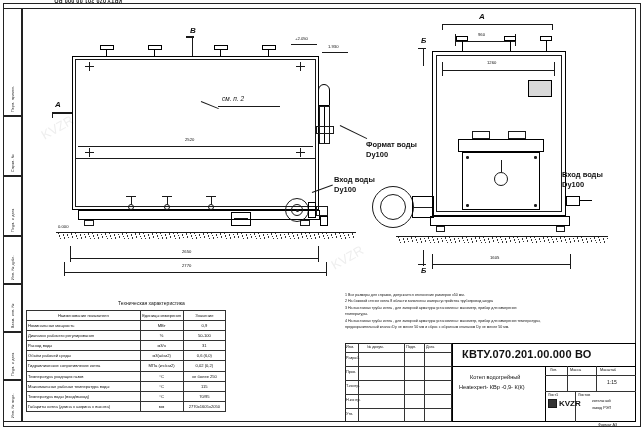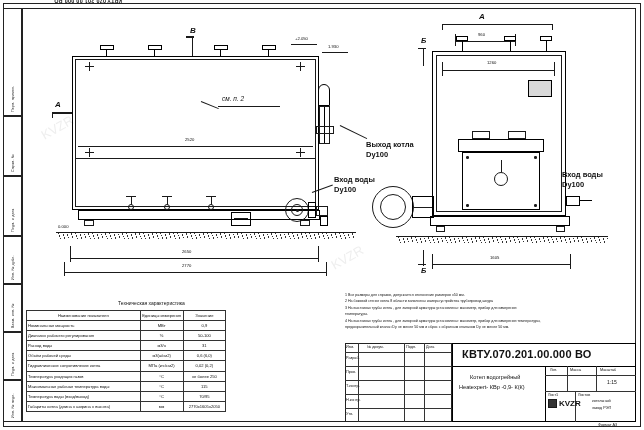--- a/index.html
+++ b/index.html
@@ -120,21 +120,21 @@
     <div class="ln" style="left:201px;top:101px;width:19px;height:1px;transform:rotate(22deg);transform-origin:left center;"></div>
 
     <div class="ln hl" style="left:78px;top:146px;width:235px;"></div>
     <div class="lbl tiny" style="left:185px;top:137px;">2520</div>
 
     <div class="boxT" style="left:318px;top:84px;width:12px;height:22px;border-radius:6px 6px 0 0;"></div>
     <div class="ln vl thick" style="left:324px;top:106px;height:38px;"></div>
     <div class="box" style="left:319px;top:106px;width:11px;height:38px;"></div>
     <div class="box" style="left:316px;top:126px;width:18px;height:8px;"></div>
 
-    <div class="lbl b" style="left:366px;top:140px;font-size:7.5px;">Выход котла</div>
+    <div class="lbl b" style="left:366px;top:140px;font-size:7.5px;">Формат воды</div>
     <div class="lbl b" style="left:366px;top:150px;font-size:7.5px;">Dy100</div>
     <div class="ln" style="left:340px;top:125px;width:30px;height:1px;transform:rotate(26deg);transform-origin:left center;"></div>
 
     <div class="boxT" style="left:78px;top:210px;width:242px;height:10px;"></div>
     <div class="box" style="left:84px;top:220px;width:10px;height:6px;"></div>
     <div class="box" style="left:300px;top:220px;width:10px;height:6px;"></div>
 
     <div class="boxT" style="left:231px;top:212px;width:20px;height:14px;"></div>
     <div class="ln hl" style="left:234px;top:218px;width:14px;"></div>
 

